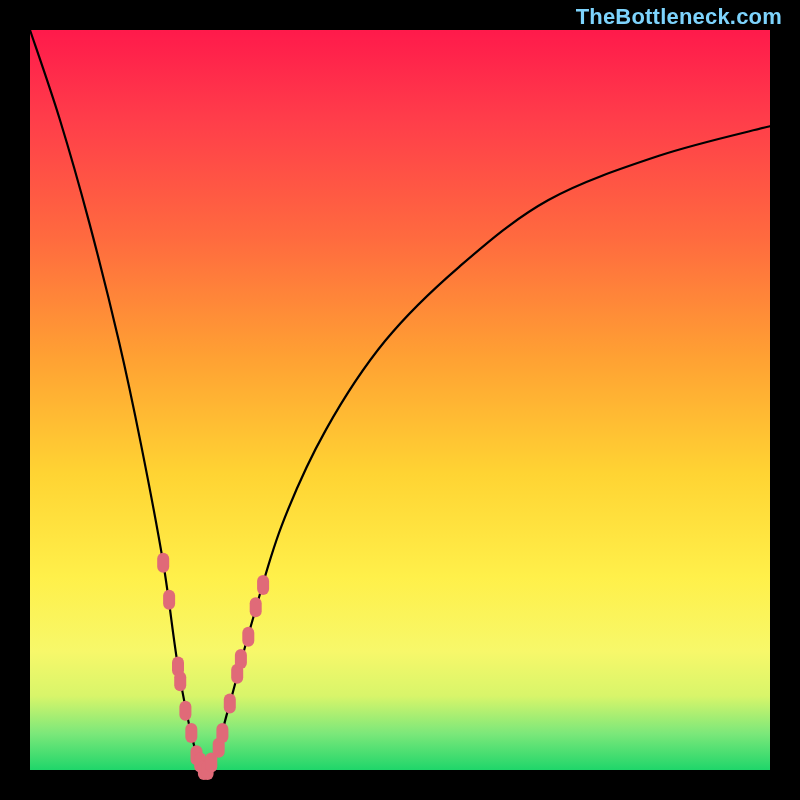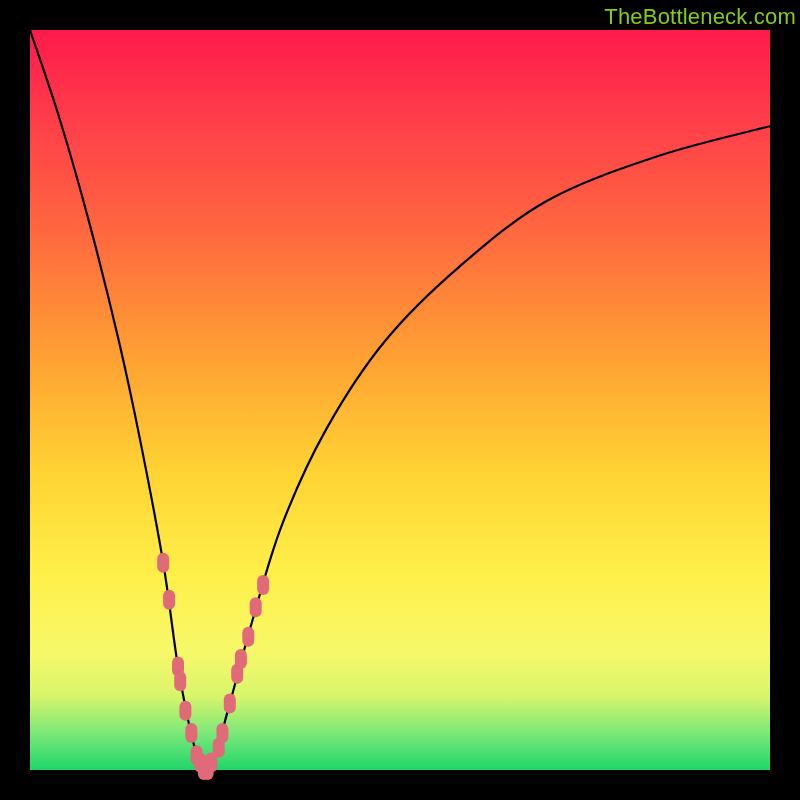--- a/index.html
+++ b/index.html
@@ -36,24 +36,24 @@
       #fff04a 74%,
       #f7f86a 84%,
       #d8f56a 90%,
       #7de87a 95%,
       #1fd66a 100%
     );
   }
   .watermark {
     position: absolute;
     top: 4px;
-    right: 4px;
-    color: #84cc16;
+    right: 18px;
+    color: #7dd3fc;
     font-size: 22px;
-    font-weight: 400;
+    font-weight: 700;
     letter-spacing: 0.2px;
     user-select: none;
   }
   svg.curve {
     position: absolute;
     top: 0;
     left: 0;
     width: 740px;
     height: 740px;
     overflow: visible;

